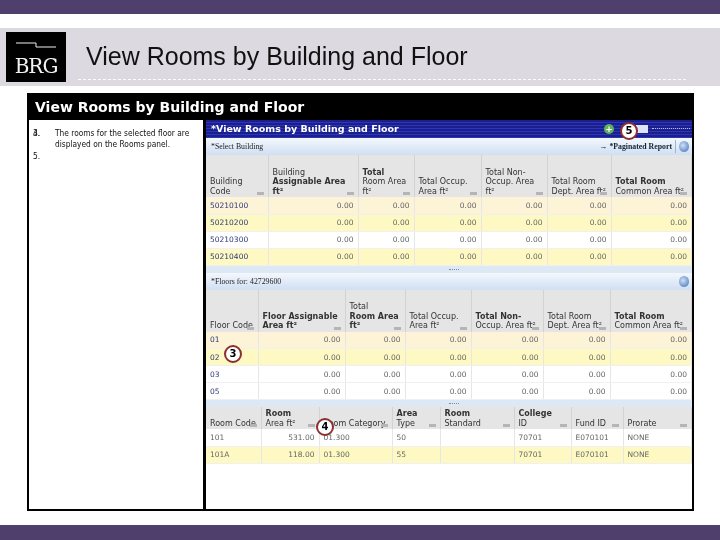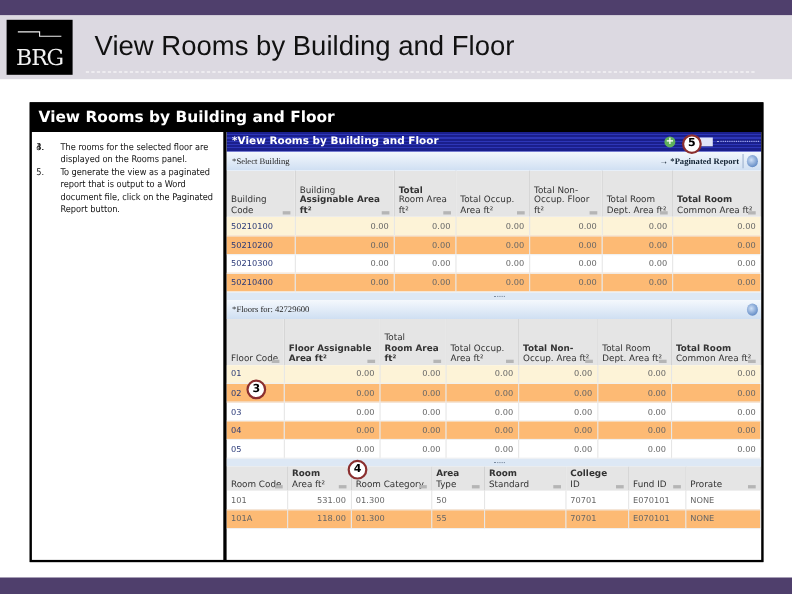--- a/index.html
+++ b/index.html
@@ -1,18 +1,18 @@
 <!DOCTYPE html>
 <html><head>
 <meta charset="utf-8">
 <style>
   * { box-sizing: border-box; margin: 0; padding: 0; }
   html, body { width: 720px; height: 540px; overflow: hidden; background: #ffffff; font-family: "DejaVu Sans", sans-serif; }
   .topbar { position: absolute; left: 0; top: 0; width: 720px; height: 14px; background: #4f3f6c; }
-  .header { position: absolute; left: 0; top: 14px; width: 720px; height: 58px; background: #dcd9e1; }
+  .header { position: absolute; left: 0; top: 28px; width: 720px; height: 58px; background: #dcd9e1; }
   .logo { position: absolute; left: 6px; top: 4px; width: 60px; height: 50px; background: #000; }
   .logo .mark { position: absolute; left: 10px; top: 10px; width: 40px; height: 6px; }
   .logo .txt { position: absolute; left: 0; width: 60px; top: 22px; text-align: center; color: #f2f2f2; font-family: "DejaVu Serif", serif; font-size: 20px; letter-spacing: -1px; }
   .page-title { position: absolute; left: 86px; top: 14px; font-family: "Liberation Sans", sans-serif; font-size: 25px; color: #111; }
   .dash { position: absolute; left: 78px; top: 51px; width: 608px; border-top: 1px dashed #ffffff; }
   .bottombar { position: absolute; left: 0; top: 525px; width: 720px; height: 15px; background: #4f3f6c; }
 
   .frame { position: absolute; left: 27px; top: 93px; width: 667px; height: 418px; background: #000; border: 2px solid #000; }
   .frame-title { position: absolute; left: 6px; top: 4px; color: #fff; font-family: "DejaVu Sans", sans-serif; font-weight: bold; font-size: 14px; }
   .instructions { position: absolute; left: 0; top: 25px; width: 174px; height: 389px; background: #fff; padding: 8px 4px 0 4px; font-family: "DejaVu Sans Condensed", "DejaVu Sans", sans-serif; font-size: 8.3px; line-height: 11.4px; color: #111; }
@@ -32,21 +32,21 @@
   .panel-head .sep { position: absolute; right: 16px; top: 2px; height: 13px; border-left: 1px solid #9fb4cf; }
 
   table { border-collapse: collapse; width: 100%; table-layout: fixed; font-family: "DejaVu Sans", sans-serif; }
   th { background: #e5e5e5; font-size: 8px; color: #333; text-align: left; vertical-align: bottom; padding: 1px 4px; font-weight: normal; line-height: 9.5px; border-right: 1px solid #d2d2d2; position: relative; }
   th b { font-weight: bold; }
   th .sort { position: absolute; right: 4px; bottom: 2px; width: 7px; height: 3px; background: #b5b5b5; }
   td { font-size: 7.5px; color: #666; padding: 0 4px; height: 17px; border-right: 1px solid #e6e6e6; border-bottom: 1px solid #f0f0f0; white-space: nowrap; }
   td.num { text-align: right; }
   td.code { color: #2b3a78; }
   tr.sel td { background: #fdf3d7; }
-  tr.alt td { background: #fdba74; }
+  tr.alt td { background: #fef9c3; }
   .splitter { height: 7px; background: #dde8f5; position: relative; }
   .splitter::after { content: ""; position: absolute; left: 50%; top: 3px; width: 10px; border-top: 1px dotted #7a8aa0; }
 </style>
 </head>
 <body>
 
 <div class="topbar"></div>
 <div class="header">
   <div class="logo">
     <svg class="mark" viewBox="0 0 40 6">
@@ -58,21 +58,21 @@
   <div class="dash"></div>
 </div>
 
 <div class="frame">
   <div class="frame-title">View Rooms by Building and Floor</div>
 
   <div class="instructions">
     <ol>
       <li><span class="num">3.</span></li>
       <li><span class="num">4.</span><span>The rooms for the selected floor are displayed on the Rooms panel.</span></li>
-      <li><span class="num">5.</span><span>To generate the view as a paginated report that is output to a Word document file, click on the Paginated Report button.</span></li>
+      <li><span class="num">5.</span></li>
     </ol>
   </div>
 
   <div class="app">
     <div class="app-titlebar">
       <span>*View Rooms by Building and Floor</span>
       <span class="plus">+</span>
       <span class="mail"></span>
       <span class="dots"></span>
     </div>
@@ -93,21 +93,21 @@
           <col style="width:66px">
           <col style="width:64px">
           <col>
         </colgroup>
       <thead>
           <tr style="height:42px">
         <th><span>Building Code</span><span class="sort"></span></th>
         <th><span>Building</span><br><b>Assignable Area ft²</b><span class="sort"></span></th>
         <th><b>Total</b><br><span>Room Area ft²</span><span class="sort"></span></th>
         <th><span>Total Occup. Area ft²</span><span class="sort"></span></th>
-        <th><span>Total Non-Occup. Floor ft²</span><span class="sort"></span></th>
+        <th><span>Total Non-Occup. Area ft²</span><span class="sort"></span></th>
         <th><span>Total Room Dept. Area ft²</span><span class="sort"></span></th>
         <th><b>Total Room</b><br><span>Common Area ft²</span><span class="sort"></span></th>
       </tr>
         </thead>
       <tbody>
         <tr class="sel">
             <td class="code">50210100</td>
             <td class="num">0.00</td>
             <td class="num">0.00</td>
             <td class="num">0.00</td>
@@ -192,29 +192,20 @@
           </tr>
         <tr>
             <td class="code">03</td>
             <td class="num">0.00</td>
             <td class="num">0.00</td>
             <td class="num">0.00</td>
             <td class="num">0.00</td>
             <td class="num">0.00</td>
             <td class="num">0.00</td>
           </tr>
-        <tr class="alt">
-            <td class="code">04</td>
-            <td class="num">0.00</td>
-            <td class="num">0.00</td>
-            <td class="num">0.00</td>
-            <td class="num">0.00</td>
-            <td class="num">0.00</td>
-            <td class="num">0.00</td>
-          </tr>
         <tr>
             <td class="code">05</td>
             <td class="num">0.00</td>
             <td class="num">0.00</td>
             <td class="num">0.00</td>
             <td class="num">0.00</td>
             <td class="num">0.00</td>
             <td class="num">0.00</td>
           </tr>
       </tbody>

